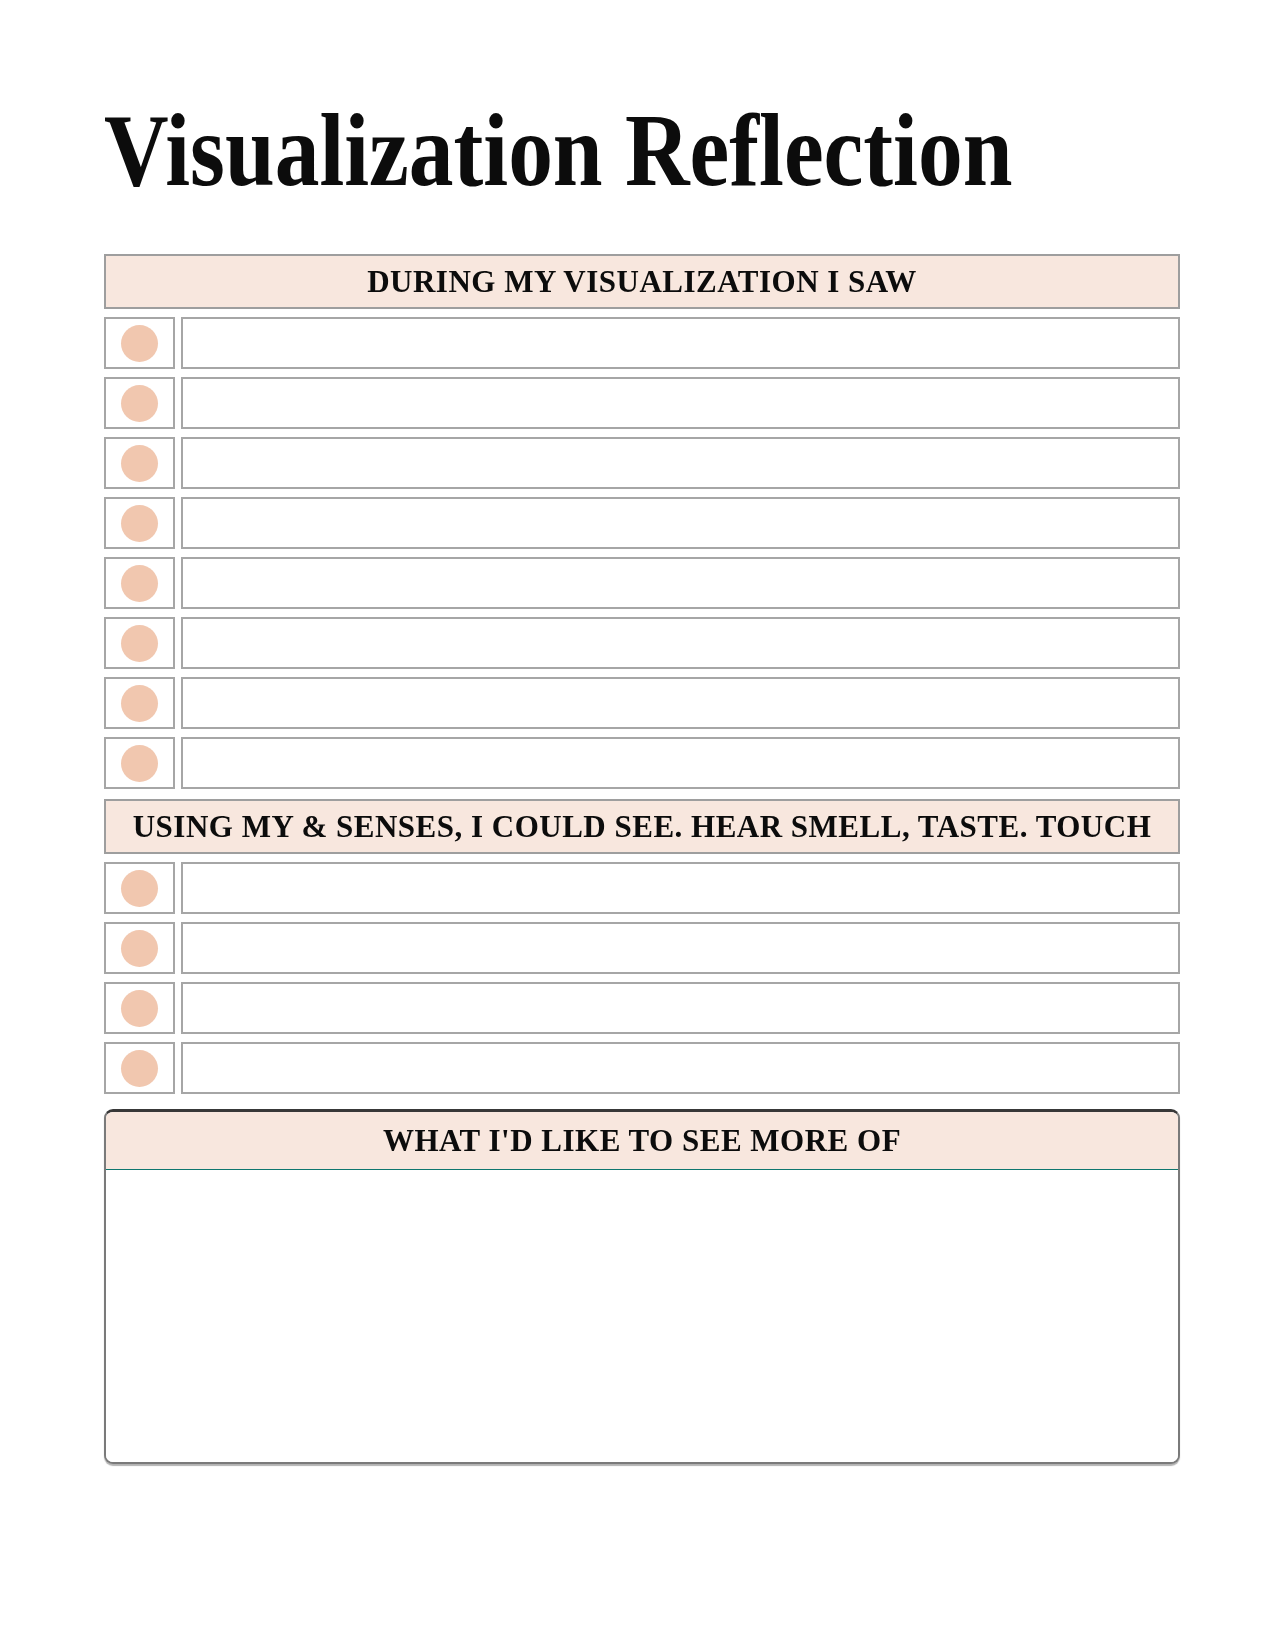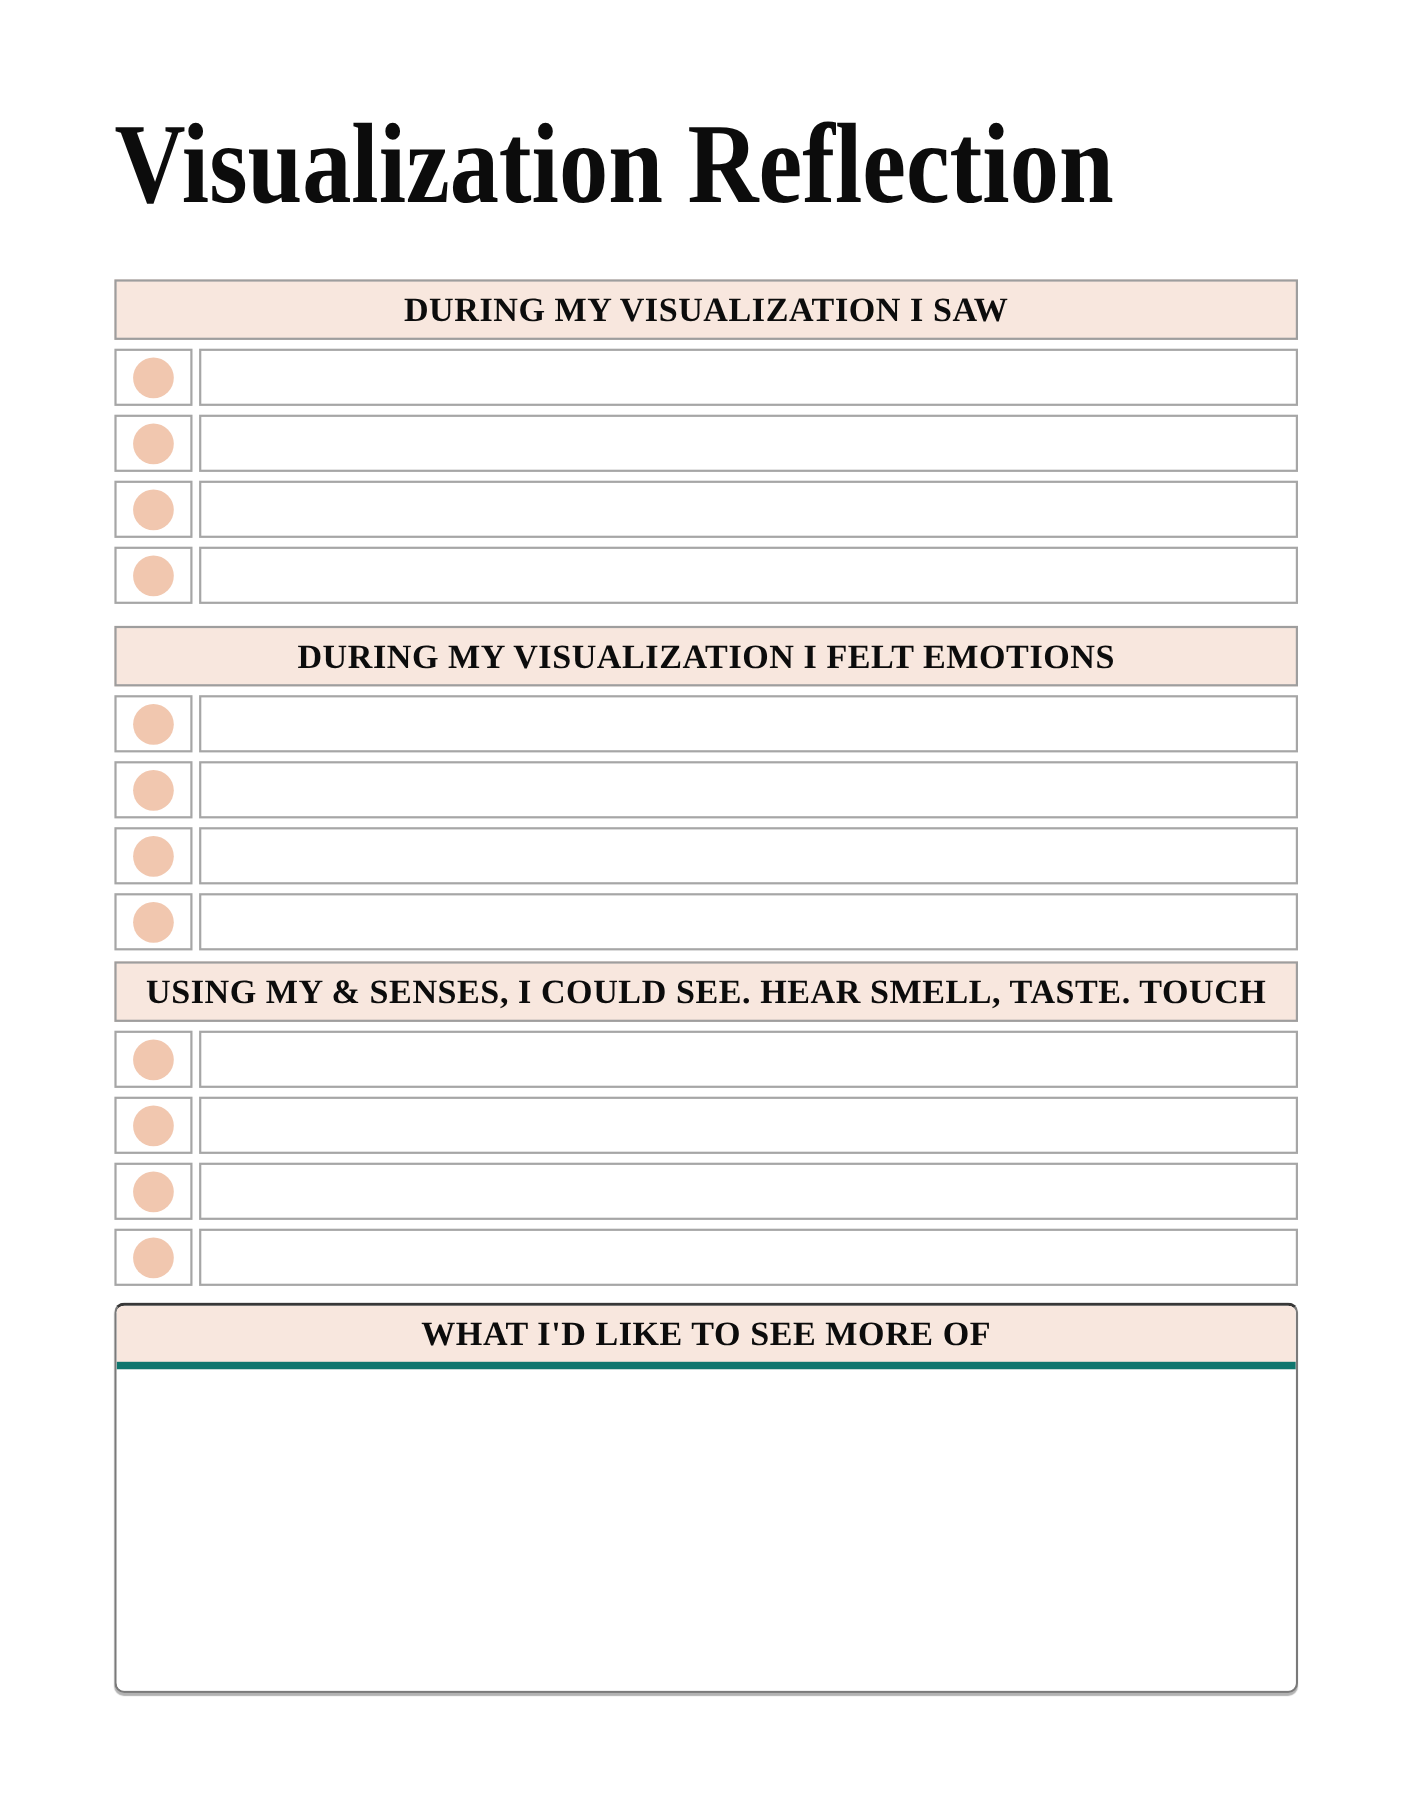--- a/index.html
+++ b/index.html
@@ -86,21 +86,21 @@
     border-top: 3px solid #383838;
     border-radius: 9px;
     overflow: hidden;
     box-shadow: 0 2px 1px rgba(0,0,0,0.30);
     background: #ffffff;
   }
   .panel-header {
     box-sizing: border-box;
     height: 58px;
     background: #f8e7de;
-    border-bottom: 7px solid #0f766e;
+    border-bottom: 1px solid #0f766e;
     display: flex;
     align-items: center;
     justify-content: center;
     font-weight: bold;
     font-size: 31px;
     letter-spacing: 0.5px;
   }
   .panel-body {
     height: 292px;
     background: #ffffff;
@@ -139,23 +139,20 @@
     <div class="row">
       <div class="bullet-cell">
           <span class="dot"></span>
         </div>
       <div class="answer-line"></div>
     </div>
   </section>
 
   
   <section>
-    <div class="sec-header s2">
-      <span>DURING MY VISUALIZATION I FELT EMOTIONS</span>
-    </div>
     <div class="row">
       <div class="bullet-cell">
           <span class="dot"></span>
         </div>
       <div class="answer-line"></div>
     </div>
     <div class="row">
       <div class="bullet-cell">
           <span class="dot"></span>
         </div>

